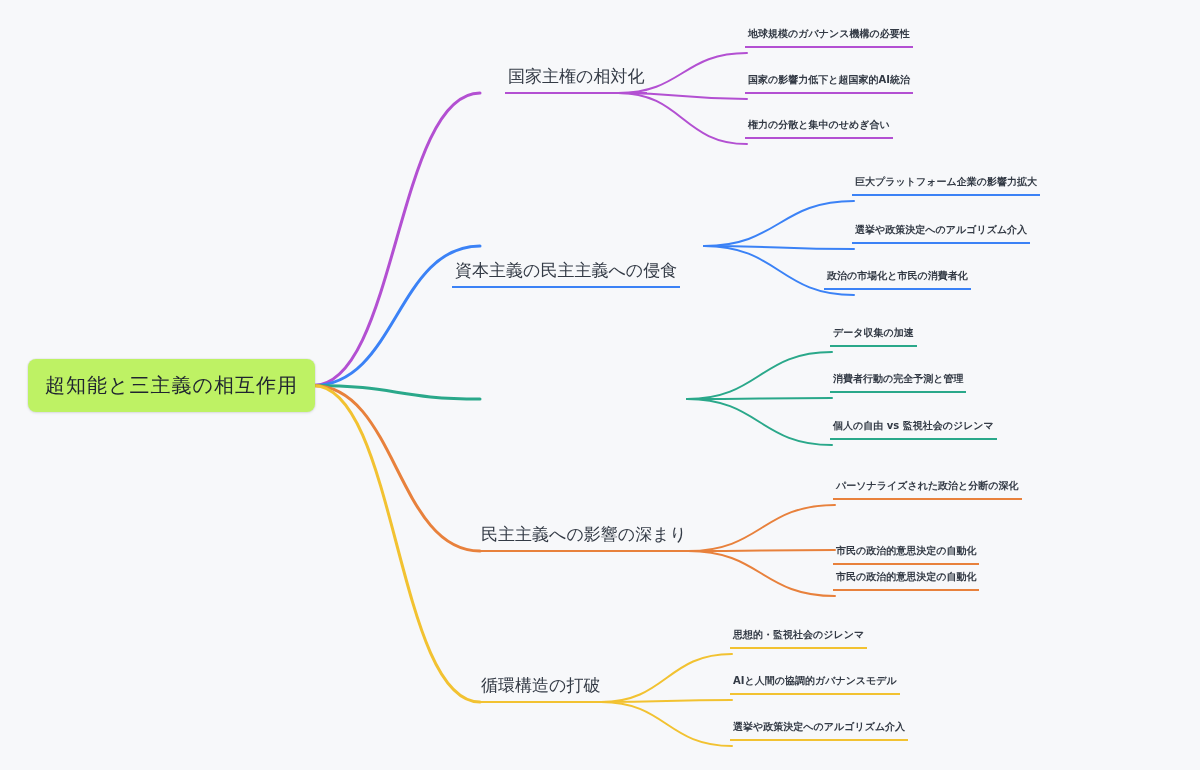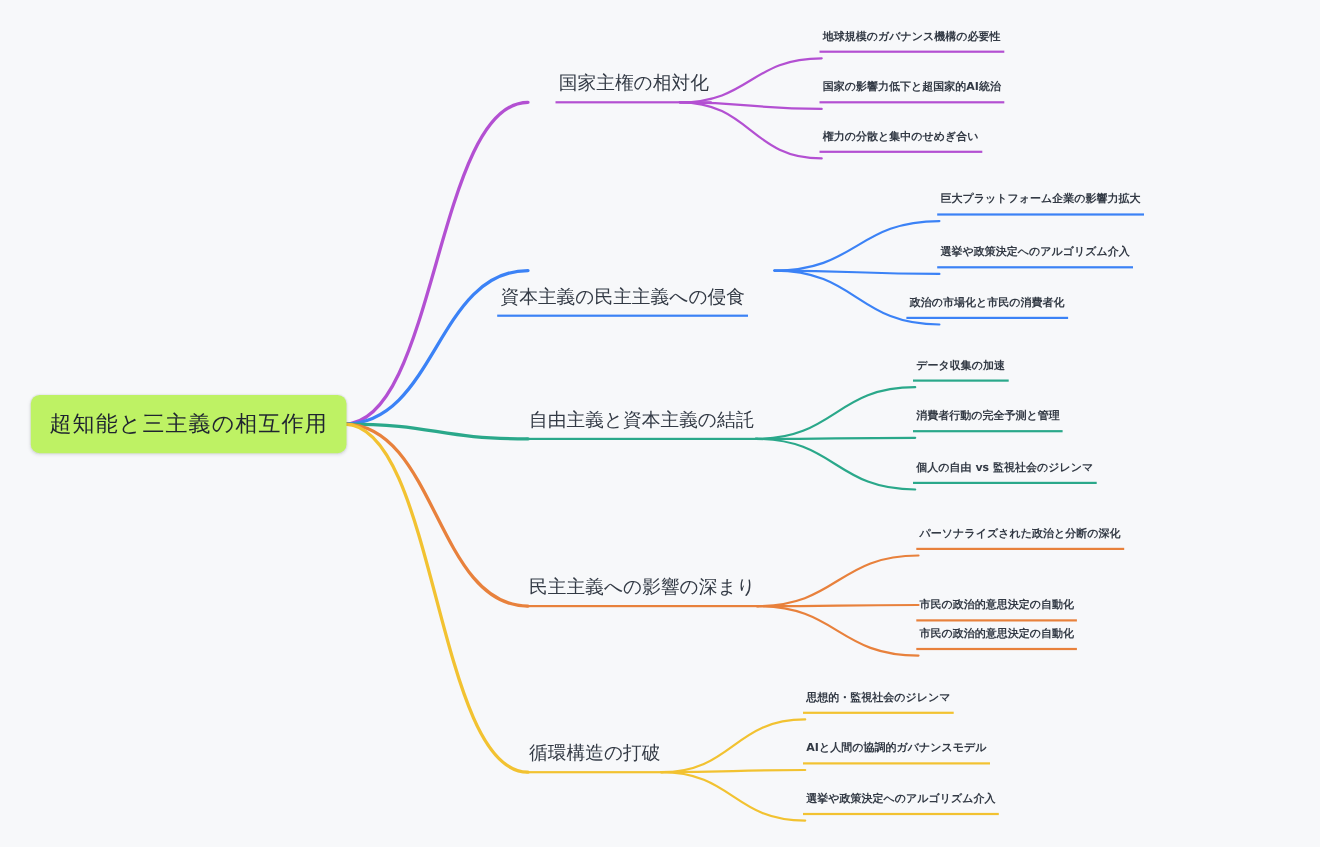--- a/index.html
+++ b/index.html
@@ -73,21 +73,20 @@
     <span>超知能と三主義の相互作用</span>
   </div>
 <div class="node branch" style="border-bottom-color: rgb(179, 80, 210); left: 478px; top: 66px; margin-left: 27px;">国家主権の相対化</div>
     <div class="node leaf" style="border-bottom-color: rgb(179, 80, 210); left: 745px; top: 28px;">地球規模のガバナンス機構の必要性</div>
     <div class="node leaf" style="border-bottom-color: rgb(179, 80, 210); left: 745px; top: 74px;">国家の影響力低下と超国家的AI統治</div>
     <div class="node leaf" style="border-bottom-color: rgb(179, 80, 210); left: 745px; top: 119px; text-align: center;">権力の分散と集中のせめぎ合い</div>
     <div class="node branch" style="border-bottom-color: rgb(59, 130, 246); left: 452px; top: 219px; margin-top: 41px;">資本主義の民主主義への侵食</div>
     <div class="node leaf" style="border-bottom-color: rgb(59, 130, 246); left: 852px; top: 176px;">巨大プラットフォーム企業の影響力拡大</div>
     <div class="node leaf" style="border-bottom-color: rgb(59, 130, 246); left: 852px; top: 224px;">選挙や政策決定へのアルゴリズム介入</div>
     <div class="node leaf" style="border-bottom-color: rgb(59, 130, 246); left: 824px; top: 270px;">政治の市場化と市民の消費者化</div>
-    <div class="node branch" style="border-bottom-color: rgb(42, 168, 138); left: 478px; top: 372px;">自由主義と資本主義の結託</div>
     <div class="node leaf" style="border-bottom-color: rgb(42, 168, 138); left: 830px; top: 327px;">データ収集の加速</div>
     <div class="node leaf" style="border-bottom-color: rgb(42, 168, 138); left: 830px; top: 373px;">消費者行動の完全予測と管理</div>
     <div class="node leaf" style="border-bottom-color: rgb(42, 168, 138); left: 830px; top: 420px;">個人の自由 vs 監視社会のジレンマ</div>
     <div class="node branch" style="border-bottom-color: rgb(232, 129, 60); left: 478px; top: 524px;">民主主義への影響の深まり</div>
     <div class="node leaf" style="border-bottom-color: rgb(232, 129, 60); left: 833px; top: 480px;">パーソナライズされた政治と分断の深化</div>
     <div class="node leaf" style="border-bottom-color: rgb(232, 129, 60); left: 833px; top: 525px; margin-top: 20px;">市民の政治的意思決定の自動化</div>
     <div class="node leaf" style="border-bottom-color: rgb(232, 129, 60); left: 833px; top: 571px;">市民の政治的意思決定の自動化</div>
     <div class="node branch" style="border-bottom-color: rgb(242, 194, 49); left: 478px; top: 675px;">循環構造の打破</div>
     <div class="node leaf" style="border-bottom-color: rgb(242, 194, 49); left: 730px; top: 629px;">思想的・監視社会のジレンマ</div>
     <div class="node leaf" style="border-bottom-color: rgb(242, 194, 49); left: 730px; top: 675px;">AIと人間の協調的ガバナンスモデル</div>

